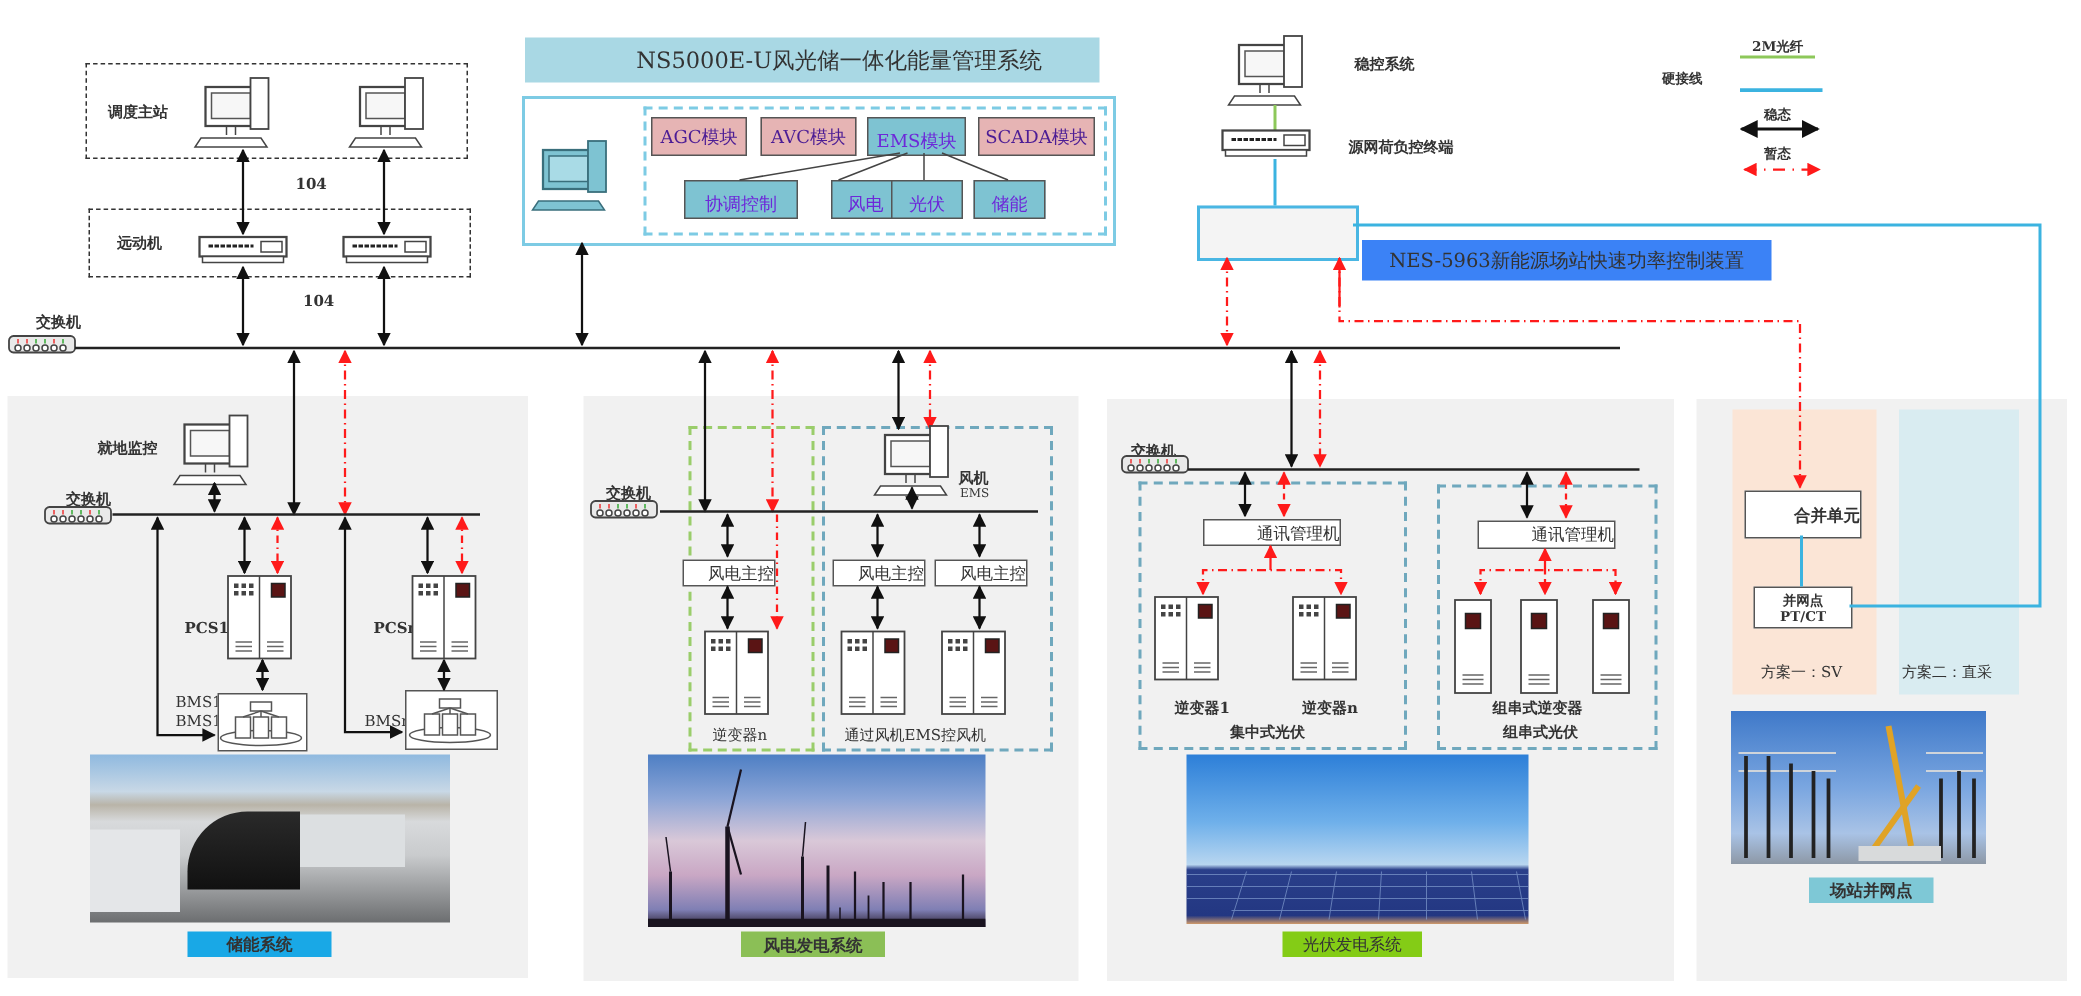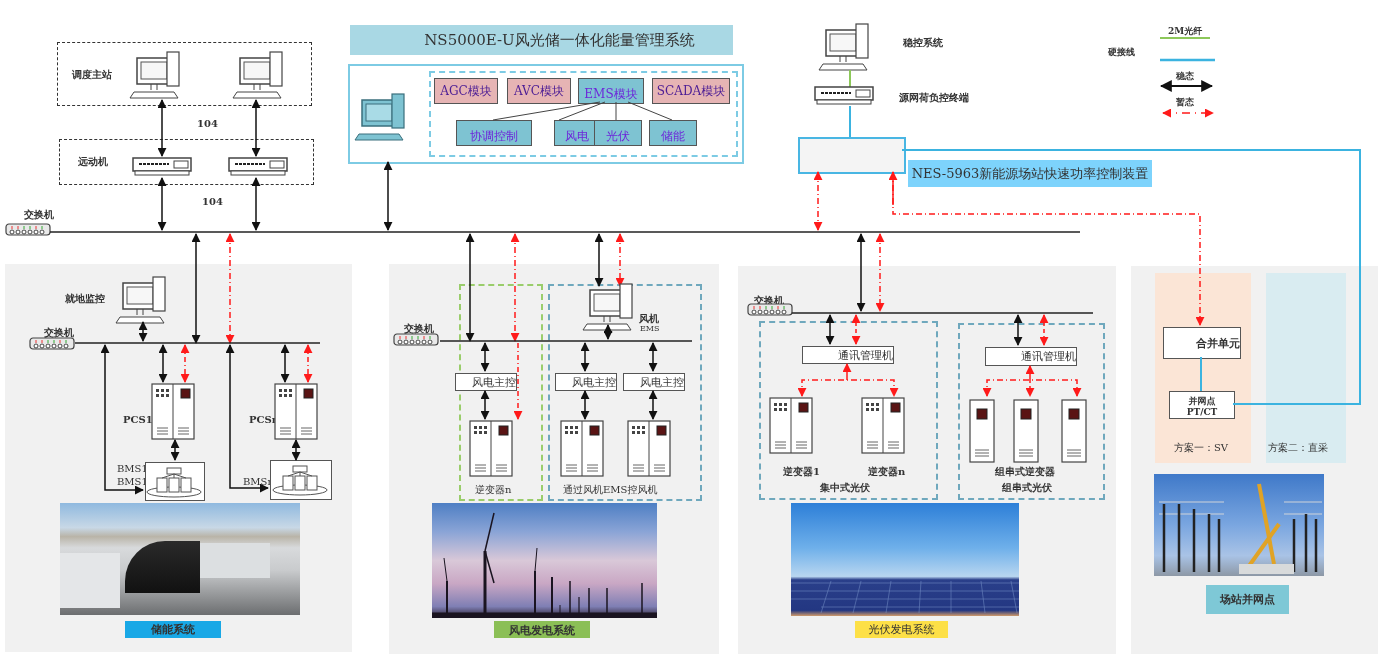--- a/index.html
+++ b/index.html
@@ -63,21 +63,21 @@
   </div>
 <div class="mod-teal" style="left:594px;top:120px;width:46px;height:24px;">
     <span>光伏</span>
   </div>
 <div class="mod-teal" style="left:649px;top:120px;width:46px;height:24px;">
     <span>储能</span>
   </div>
 
 <span class="lbl" style="left:903px;top:36px;">稳控系统</span>
 <span class="lbl" style="left:899px;top:91px;">源网荷负控终端</span>
-<div class="abs" style="left:908px;top:160px;width:244px;height:27px;background:#7dd3fc;display:flex;align-items:center;justify-content:center;">
+<div class="abs" style="left:908px;top:160px;width:273px;height:27px;background:#3b82f6;display:flex;align-items:center;justify-content:center;">
   <span style="font-size:13px;color:#333;">NES-5963新能源场站快速功率控制装置</span>
 </div>
 <div class="abs" style="left:798px;top:137px;width:104px;height:33px;border:2px solid #49b6e3;background:#f4f4f4;"></div>
 
 <span class="lbl" style="left:1168px;top:25px;font-size:9px;">2M光纤</span>
 <span class="lbl" style="left:1108px;top:46px;font-size:9px;">硬接线</span>
 <span class="lbl" style="left:1176px;top:70px;font-size:9px;">稳态</span>
 <span class="lbl" style="left:1176px;top:96px;font-size:9px;">暂态</span>
 
 <span class="lbl" style="left:65px;top:292px;">就地监控</span>
@@ -166,21 +166,21 @@
       <line x1="40" y1="78" x2="30" y2="110"></line>
         <line x1="70" y1="78" x2="62" y2="110"></line>
         <line x1="100" y1="78" x2="95" y2="110"></line>
         <line x1="130" y1="78" x2="128" y2="110"></line>
         <line x1="160" y1="78" x2="160" y2="110"></line>
         <line x1="190" y1="78" x2="194" y2="110"></line>
         <line x1="220" y1="78" x2="226" y2="110"></line>
     </g>
   </svg>
 </div>
-<div class="tagbtn" style="left:855px;top:621px;width:93px;height:17px;background:#fde047;font-weight:normal;">
+<div class="tagbtn" style="left:855px;top:621px;width:93px;height:17px;background:#84cc16;font-weight:normal;">
     <span>光伏发电系统</span>
   </div>
 
 <div class="box" style="left:1163px;top:327px;width:76px;height:30px;font-weight:bold;">
     <span>合并单元</span>
   </div>
 <div class="box" style="left:1169px;top:391px;width:64px;height:26px;flex-direction:column;font-size:9px;line-height:11px;font-weight:bold;">
   <span>并网点</span>
   <span>PT/CT</span>
 </div>
@@ -205,21 +205,21 @@
         <line x1="152" y1="40" x2="152" y2="98"></line>
         <line x1="162" y1="45" x2="162" y2="98"></line>
     </g>
     <g stroke="#e0a326" stroke-width="4">
       <line x1="95" y1="92" x2="125" y2="50"></line>
         <line x1="120" y1="90" x2="105" y2="10"></line>
     </g>
     <rect x="85" y="90" width="55" height="10" fill="#d8dadb"></rect>
   </svg>
 </div>
-<div class="tagbtn" style="left:1206px;top:585px;width:83px;height:29px;background:#7ec8d6;">
+<div class="tagbtn" style="left:1206px;top:585px;width:83px;height:17px;background:#7ec8d6;">
     <span>场站并网点</span>
   </div>
 
 <svg width="1387" height="664" style="pointer-events:none;">
   <defs>
     <marker id="ab" viewBox="0 0 10 10" refX="9" refY="5" markerWidth="6" markerHeight="6" orient="auto-start-reverse">
         <path d="M0,0 L10,5 L0,10 z" fill="#111"></path>
       </marker>
     <marker id="ar" viewBox="0 0 10 10" refX="9" refY="5" markerWidth="6" markerHeight="6" orient="auto-start-reverse">
         <path d="M0,0 L10,5 L0,10 z" fill="#ff1a1a"></path>

